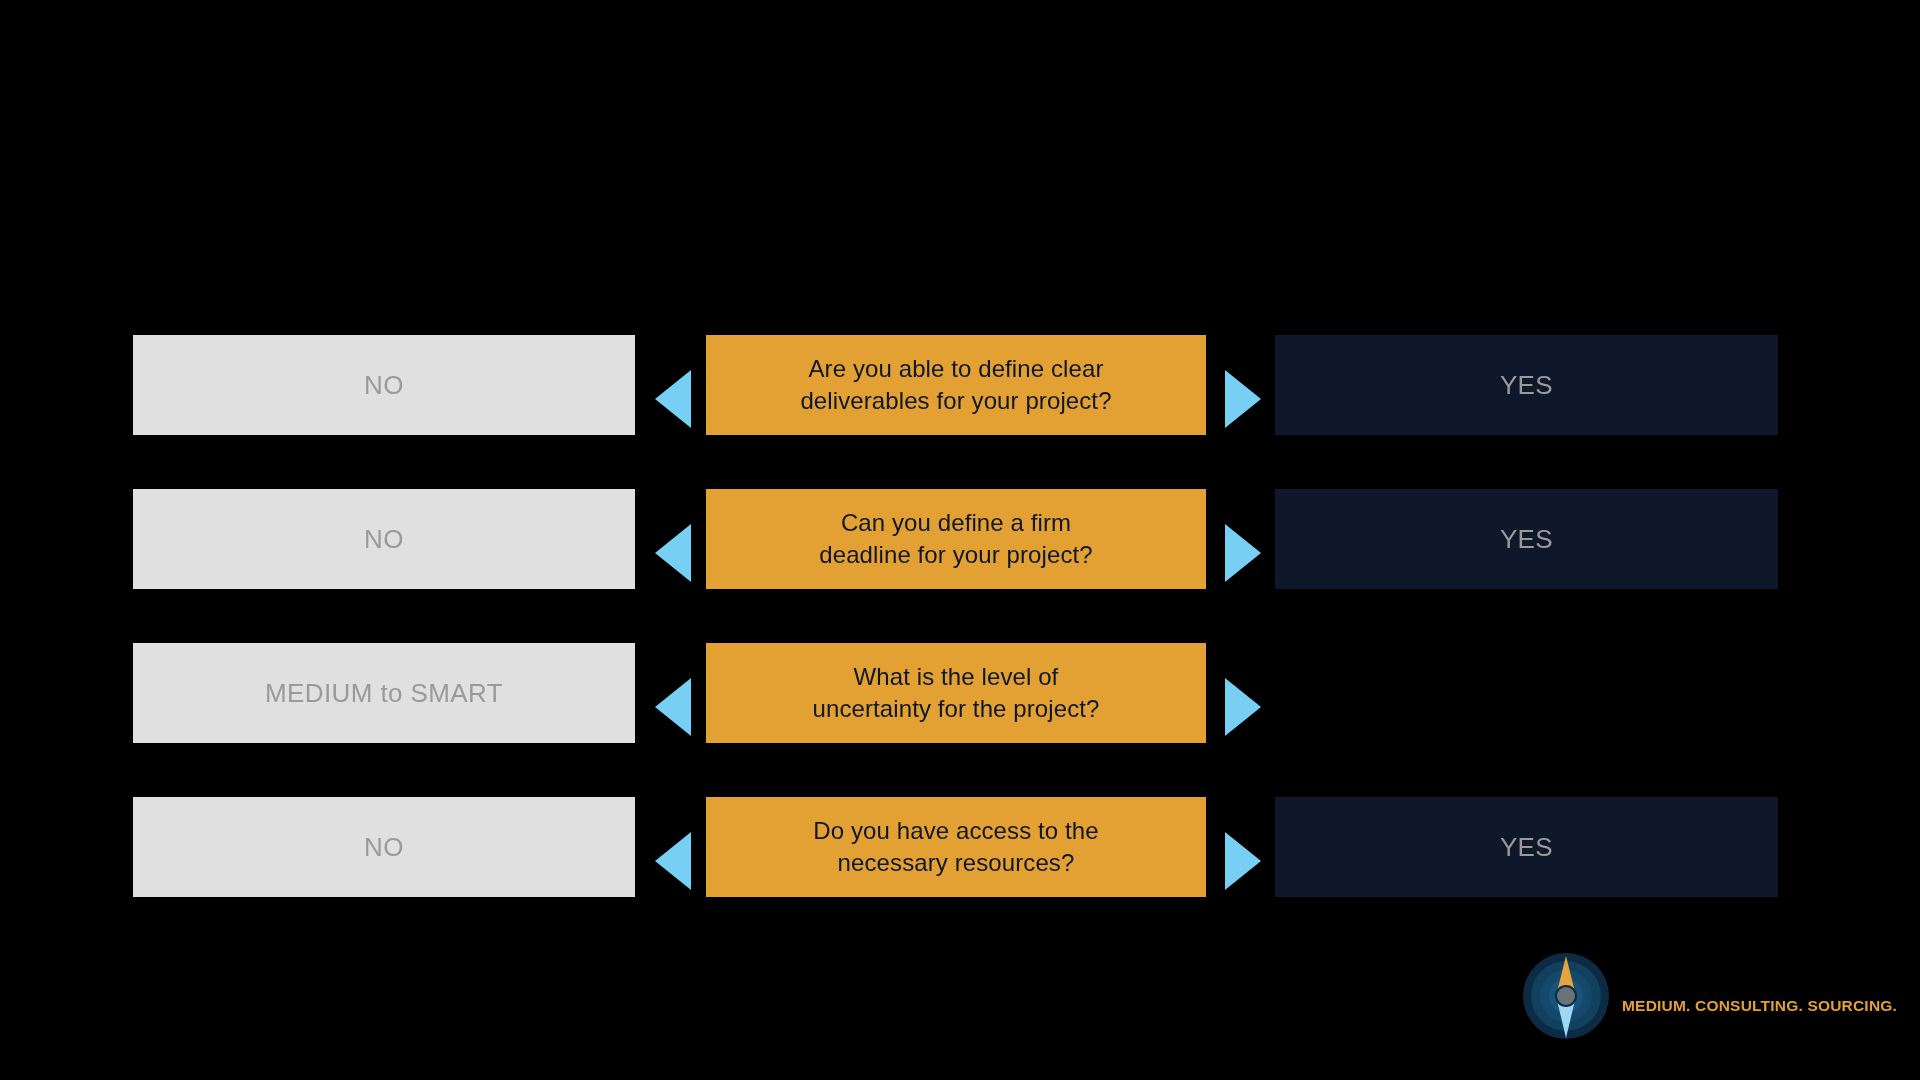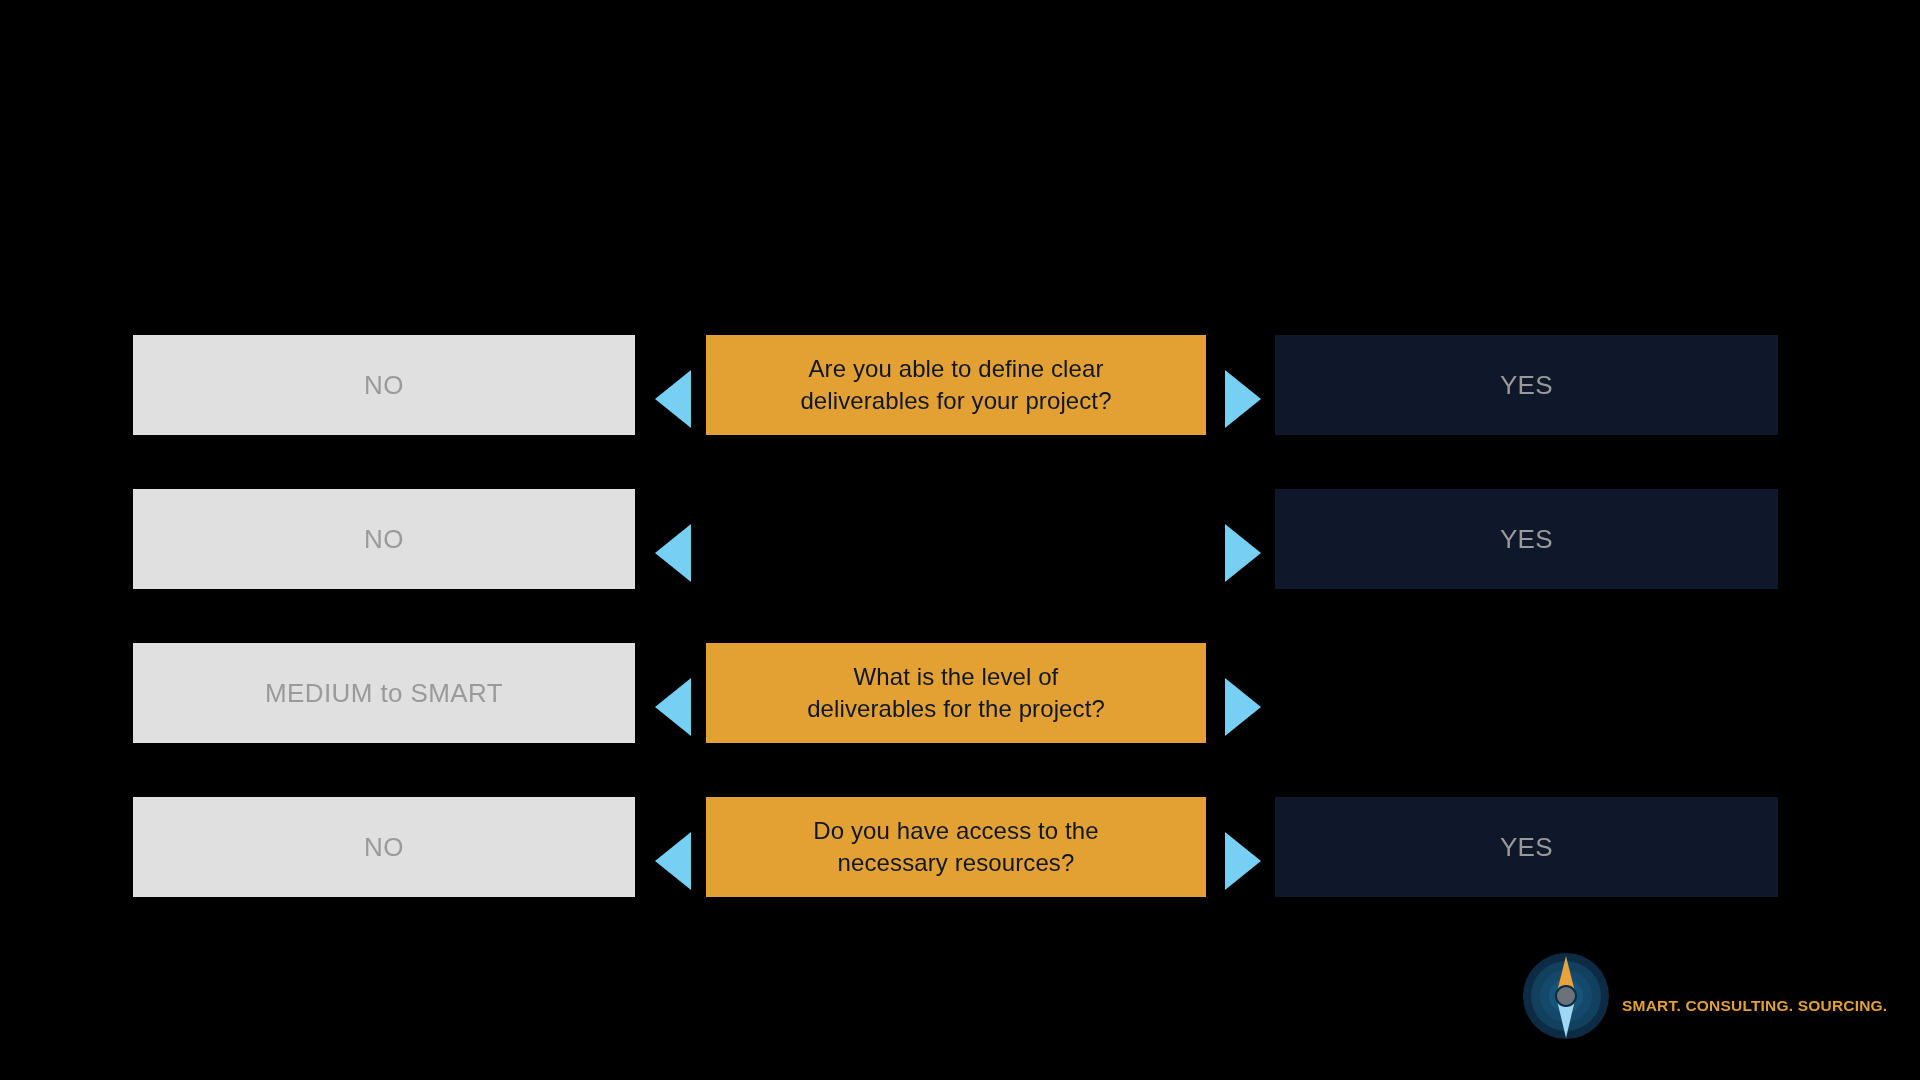--- a/index.html
+++ b/index.html
@@ -153,34 +153,38 @@
       <div class="cell cell-right">
         <span class="answer-text">YES</span>
       </div>
     </div>
 
     <div class="row">
       <div class="cell cell-left">
         <span class="answer-text">NO</span>
       </div>
       <span class="arrow arrow-left"></span>
+      <div class="cell cell-center">
+        <span class="question-text">Can you define a firm
+deadline for your project?</span>
+      </div>
       <span class="arrow arrow-right"></span>
       <div class="cell cell-right">
         <span class="answer-text">YES</span>
       </div>
     </div>
 
     <div class="row">
       <div class="cell cell-left">
         <span class="answer-text">MEDIUM to SMART</span>
       </div>
       <span class="arrow arrow-left"></span>
       <div class="cell cell-center">
         <span class="question-text">What is the level of
-deliverables for the project?</span>
+uncertainty for the project?</span>
       </div>
       <span class="arrow arrow-right"></span>
     </div>
 
     <div class="row">
       <div class="cell cell-left">
         <span class="answer-text">NO</span>
       </div>
       <span class="arrow arrow-left"></span>
       <div class="cell cell-center">
@@ -198,16 +202,16 @@
   <div id="logo">
     <svg id="logo-mark" viewBox="0 0 88 88">
       <circle cx="44" cy="44" r="43" fill="#0d2b44"></circle>
       <circle cx="44" cy="44" r="35" fill="#12405f"></circle>
       <circle cx="44" cy="44" r="26" fill="#15496c"></circle>
       <circle cx="44" cy="44" r="17" fill="#17547a"></circle>
       <polygon points="44,4 54,44 34,44" fill="#e8a33d"></polygon>
       <polygon points="44,86 54,44 34,44" fill="#9fd8f5"></polygon>
       <circle cx="44" cy="44" r="10" fill="#6b7278" stroke="#0d2b44" stroke-width="2"></circle>
     </svg>
-    <div id="logo-tagline">SMART. CONSULTING. SOURCING.</div>
+    <div id="logo-tagline">MEDIUM. CONSULTING. SOURCING.</div>
   </div>
 
 </div>
 
 </body></html>

